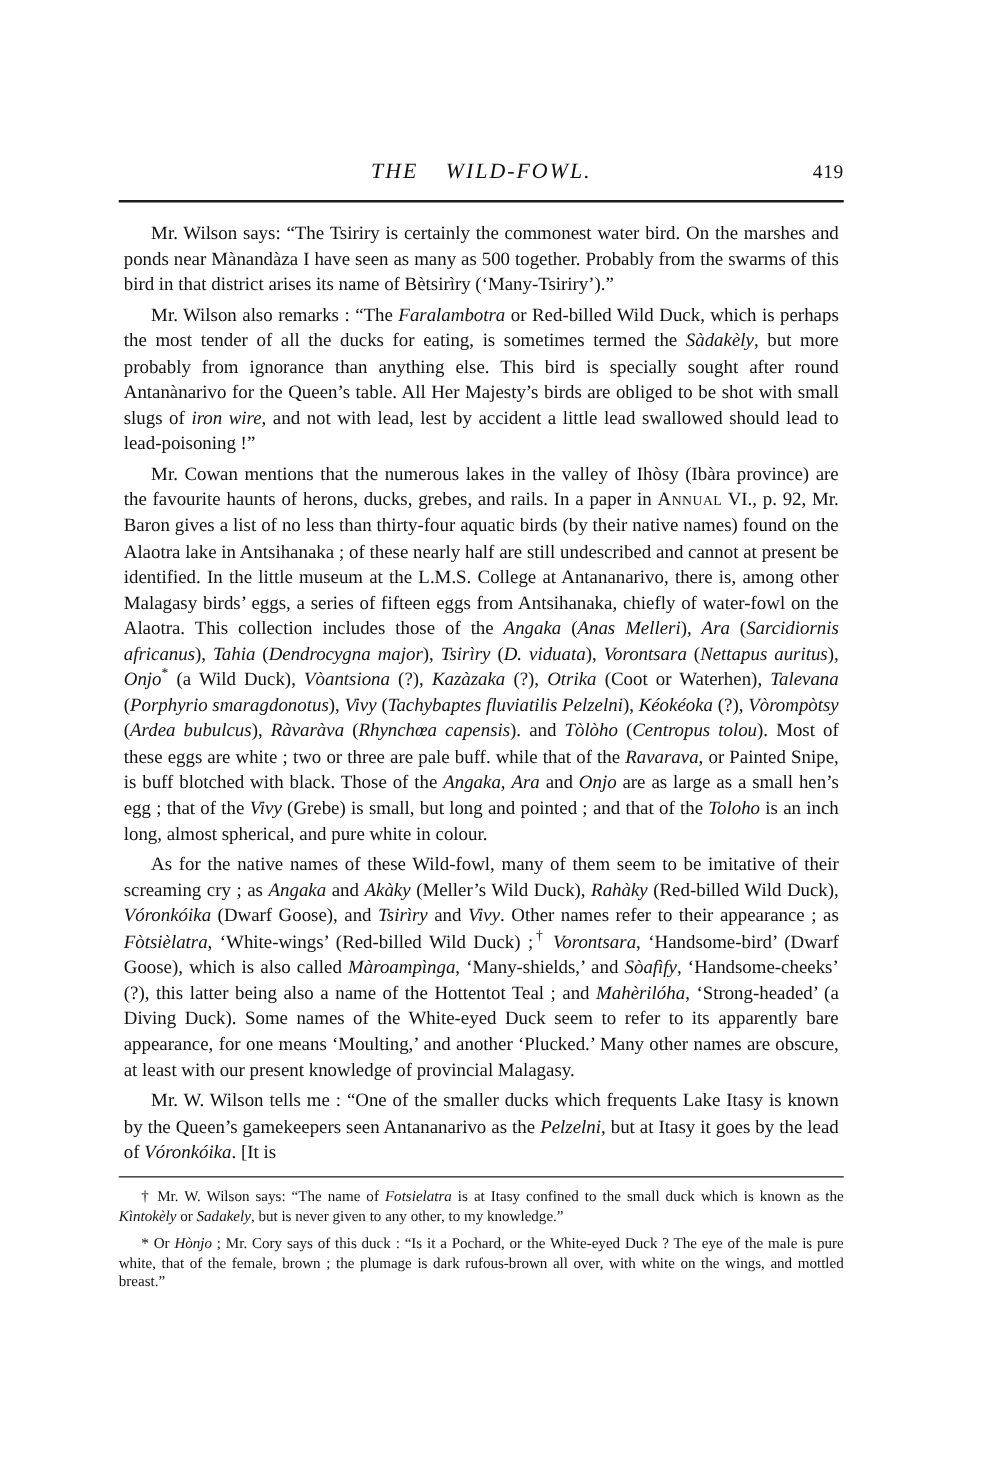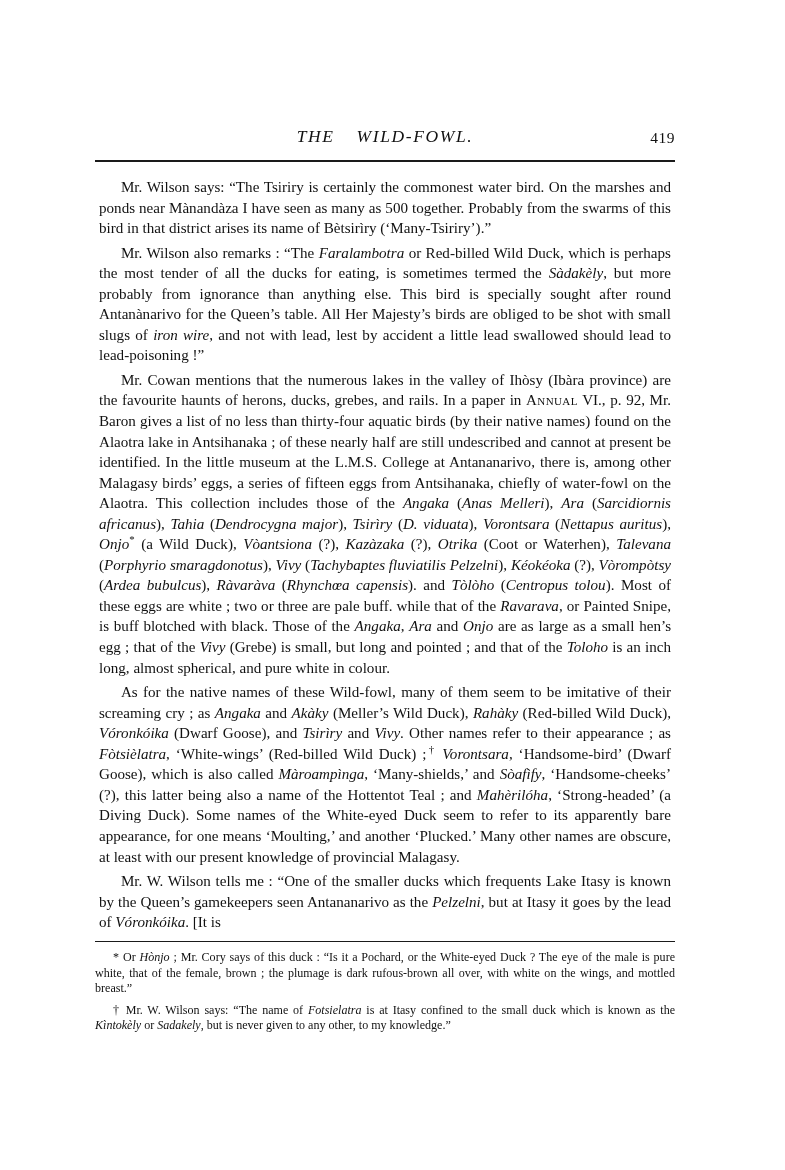--- a/index.html
+++ b/index.html
@@ -123,17 +123,17 @@
       <p><span>Mr. Wilson says: “The Tsiriry is certainly the commonest water bird.  On the marshes and ponds near Mànandàza I have seen as many as 500 together.  Probably from the swarms of this bird in that district arises its name of Bètsirìry (‘Many-Tsiriry’).”</span></p>
       <p><span>Mr. Wilson also remarks : “The </span><i>Faralambotra</i><span> or Red-billed Wild Duck, which is perhaps the most tender of all the ducks for eating, is sometimes termed the </span><i>Sàdakèly</i><span>, but more probably from ignorance than anything else.  This bird is specially sought after round Antanànarivo for the Queen’s table.  All Her Majesty’s birds are obliged to be shot with small slugs of </span><i>iron wire</i><span>, and not with lead, lest by accident a little lead swallowed should lead to lead-poisoning !”</span></p>
       <p><span>Mr. Cowan mentions that the numerous lakes in the valley of Ihòsy (Ibàra province) are the favourite haunts of herons, ducks, grebes, and rails.  In a paper in </span><span class="sc">Annual</span><span> VI., p. 92, Mr. Baron gives a list of no less than thirty-four aquatic birds (by their native names) found on the Alaotra lake in Antsihanaka ; of these nearly half are still undescribed and cannot at present be identified.  In the little museum at the L.M.S. College at Antananarivo, there is, among other Malagasy birds’ eggs, a series of fifteen eggs from Antsihanaka, chiefly of water-fowl on the Alaotra.   This collection includes those of the </span><i>Angaka</i><span> (</span><i>Anas Melleri</i><span>), </span><i>Ara</i><span> (</span><i>Sarcidiornis africanus</i><span>), </span><i>Tahia</i><span> (</span><i>Dendrocygna major</i><span>), </span><i>Tsirìry</i><span> (</span><i>D. viduata</i><span>), </span><i>Vorontsara</i><span> (</span><i>Nettapus auritus</i><span>), </span><i>Onjo</i><sup class="fn">*</sup><span> (a Wild Duck), </span><i>Vòantsiona</i><span> (?), </span><i>Kazàzaka</i><span> (?), </span><i>Otrika</i><span> (Coot or Waterhen), </span><i>Talevana</i><span> (</span><i>Porphyrio smaragdonotus</i><span>), </span><i>Vivy</i><span> (</span><i>Tachybaptes fluviatilis Pelzelni</i><span>), </span><i>Kéokéoka</i><span> (?), </span><i>Vòrompòtsy</i><span> (</span><i>Ardea bubulcus</i><span>), </span><i>Ràvaràva</i><span> (</span><i>Rhynchœa capensis</i><span>). and </span><i>Tòlòho</i><span> (</span><i>Centropus tolou</i><span>).  Most of these eggs are white ; two or three are pale buff. while that of the </span><i>Ravarava</i><span>, or Painted Snipe, is buff blotched with black.  Those of the </span><i>Angaka</i><span>, </span><i>Ara</i><span> and </span><i>Onjo</i><span> are as large as a small hen’s egg ; that of the </span><i>Vivy</i><span> (Grebe) is small, but long and pointed ; and that of the </span><i>Toloho</i><span> is an inch long, almost spherical, and pure white in colour.</span></p>
       <p><span>As for the native names of these Wild-fowl, many of them seem to be imitative of their screaming cry ; as </span><i>Angaka</i><span> and </span><i>Akàky</i><span> (Meller’s Wild Duck), </span><i>Rahàky</i><span> (Red-billed Wild Duck), </span><i>Vóronkóika</i><span> (Dwarf Goose), and </span><i>Tsirìry</i><span> and </span><i>Vivy</i><span>.   Other names refer to their appearance ; as </span><i>Fòtsièlatra</i><span>, ‘White-wings’ (Red-billed Wild Duck) ;</span><sup class="fn">†</sup><span> </span><i>Vorontsara</i><span>, ‘Handsome-bird’ (Dwarf Goose), which is also called </span><i>Màroampìnga</i><span>, ‘Many-shields,’ and </span><i>Sòafìfy</i><span>, ‘Handsome-cheeks’ (?), this latter being also a name of the Hottentot Teal ; and </span><i>Mahèrilóha</i><span>, ‘Strong-headed’ (a Diving Duck).  Some names of the White-eyed Duck seem to refer to its apparently bare appearance, for one means ‘Moulting,’ and another ‘Plucked.’  Many other names are obscure, at least with our present knowledge of provincial Malagasy.</span></p>
       <p><span>Mr. W. Wilson tells me : “One of the smaller ducks which frequents Lake Itasy is known by the Queen’s gamekeepers seen Antananarivo as the </span><i>Pelzelni</i><span>, but at Itasy it goes by the lead of </span><i>Vóronkóika</i><span>.  [It is</span></p>
     </div>
 
   <div class="rule-foot"></div>
 
   <div class="footnotes">
+      <p><span>† Mr. W. Wilson says: “The name of </span><i>Fotsielatra</i><span> is at Itasy confined to the small duck which is known as the </span><i>Kìntokèly</i><span> or </span><i>Sadakely</i><span>, but is never given to any other, to my knowledge.”</span></p>
       <p><span>* Or </span><i>Hònjo</i><span> ; Mr. Cory says of this duck : “Is it a Pochard, or the White-eyed Duck ? The eye of the male is pure white, that of the female, brown ; the plumage is dark rufous-brown all over, with white on the wings, and mottled breast.”</span></p>
-      <p><span>† Mr. W. Wilson says: “The name of </span><i>Fotsielatra</i><span> is at Itasy confined to the small duck which is known as the </span><i>Kìntokèly</i><span> or </span><i>Sadakely</i><span>, but is never given to any other, to my knowledge.”</span></p>
     </div>
 
 </div>
 
 </body></html>

